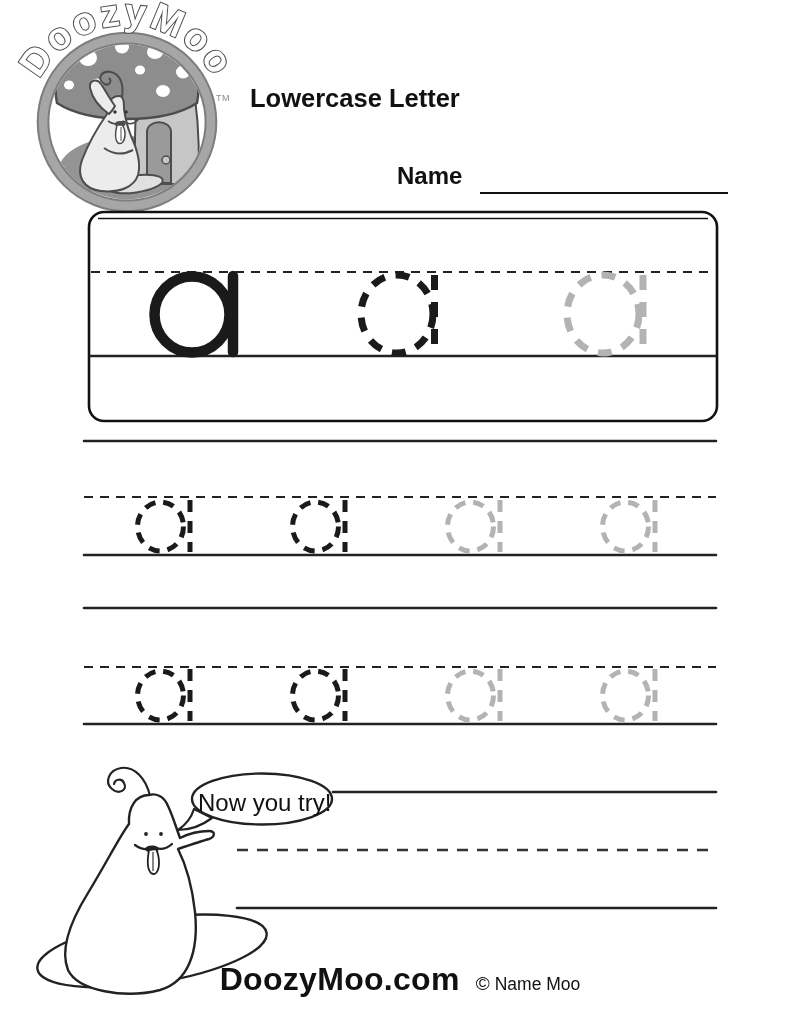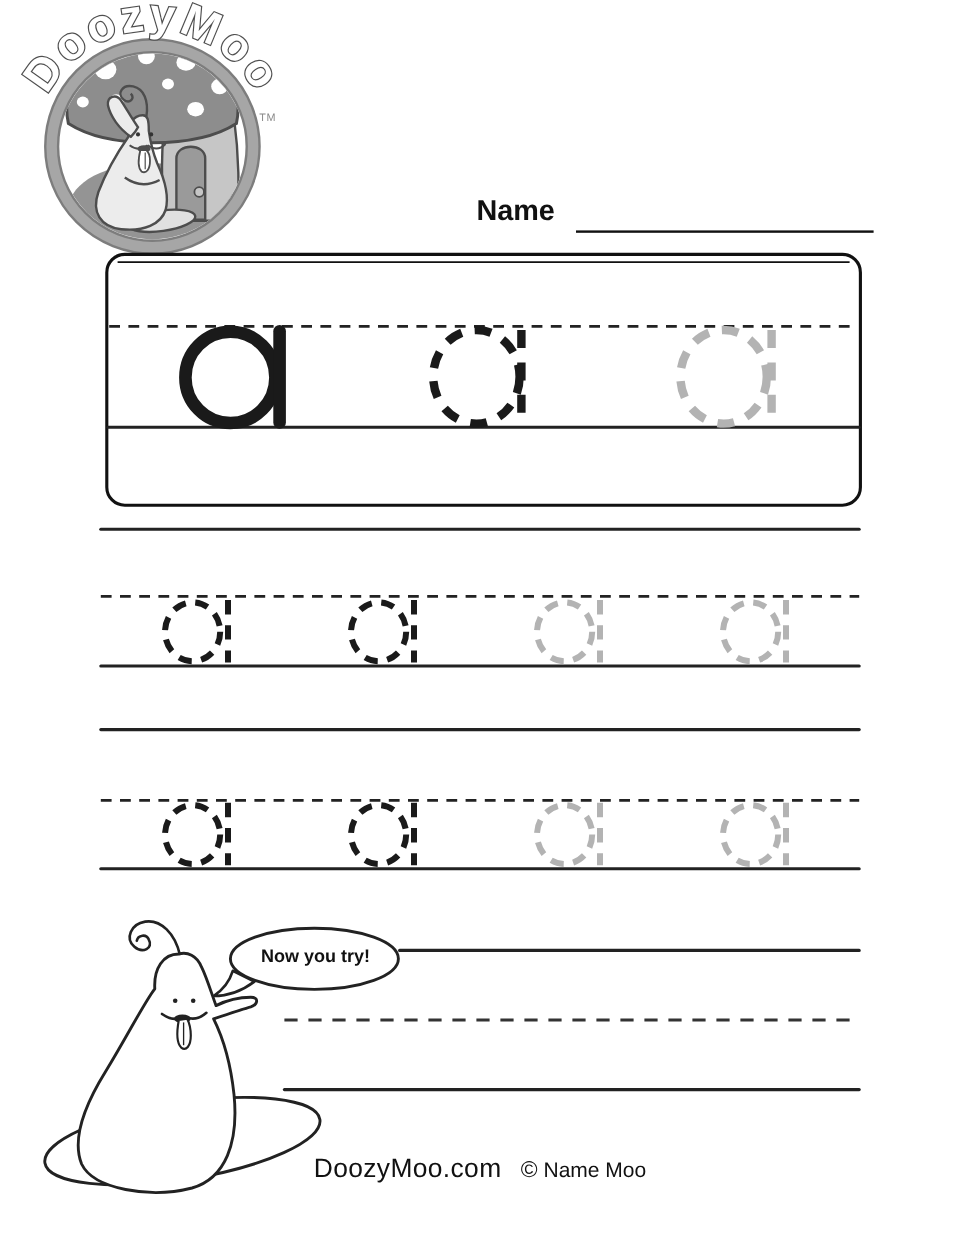--- a/index.html
+++ b/index.html
@@ -6,24 +6,24 @@
   .page{position:relative;width:800px;height:1035px;background:#fff;overflow:hidden;
         font-family:"Liberation Sans",sans-serif;color:#111;}
   .art{position:absolute;left:0;top:0;width:800px;height:1035px;}
 
   
   .title{position:absolute;left:250px;top:46px;font-size:25.5px;font-weight:700;letter-spacing:.2px;white-space:nowrap;}
   .subtitle{position:absolute;left:250px;top:84px;font-size:25.5px;font-weight:700;white-space:nowrap;}
   .name-label{position:absolute;left:397px;top:162px;font-size:24px;font-weight:700;}
   .name-line{position:absolute;left:480px;top:192px;width:248px;border-top:2.2px solid #111;}
   .bubble-text{position:absolute;left:198px;top:789px;width:130px;text-align:center;
-               font-size:15px;font-weight:700;white-space:nowrap;}
+               font-size:24px;font-weight:400;white-space:nowrap;}
   .footer{position:absolute;left:0;right:0;top:961px;display:flex;justify-content:center;
           align-items:baseline;gap:16px;}
-  .footer-site{font-size:22px;font-weight:400;letter-spacing:.3px;}
+  .footer-site{font-size:32px;font-weight:700;letter-spacing:.3px;}
   .footer-copy{display:flex;align-items:baseline;gap:5px;font-size:17.5px;font-weight:400;}
   .copy-symbol{font-size:19px;}
 
   
   .solid-line{stroke:var(--line,#222);stroke-width:2.6;fill:none;stroke-linecap:round;}
   .dash-line{stroke:var(--line,#222);stroke-width:2.2;fill:none;stroke-dasharray:9 7;}
   .free-dash{stroke:#333;stroke-width:2.5;fill:none;stroke-dasharray:11 9;}
   .letter-dark{stroke:var(--traced-dark,#1a1a1a);}
   .letter-gray{stroke:var(--traced-light,#b3b3b3);}
   .letter ellipse,.letter line{fill:none;}
@@ -184,20 +184,21 @@
         <path d="M 153,852 L 153,871" stroke="#222" stroke-width="1.1"></path>
       </g>
     </g>
 
     <g>
       <ellipse cx="262" cy="799" rx="70" ry="25.5" fill="#fff" stroke="#222" stroke-width="2.4"></ellipse>
       <path d="M 212,818 Q 196,830 178,830 Q 190,822 194,809 Z" fill="#fff" stroke="#222" stroke-width="2.2" stroke-linejoin="round"></path>
     </g>
   </svg>
 
+  <div class="subtitle">Lowercase Letter</div>
 
   <div class="name-label">Name</div>
   <div class="name-line"></div>
 
   <div class="bubble-text">Now you try!</div>
 
   <div class="footer">
     <span class="footer-site">DoozyMoo.com</span>
     <span class="footer-copy">
       <span class="copy-symbol">©</span>

